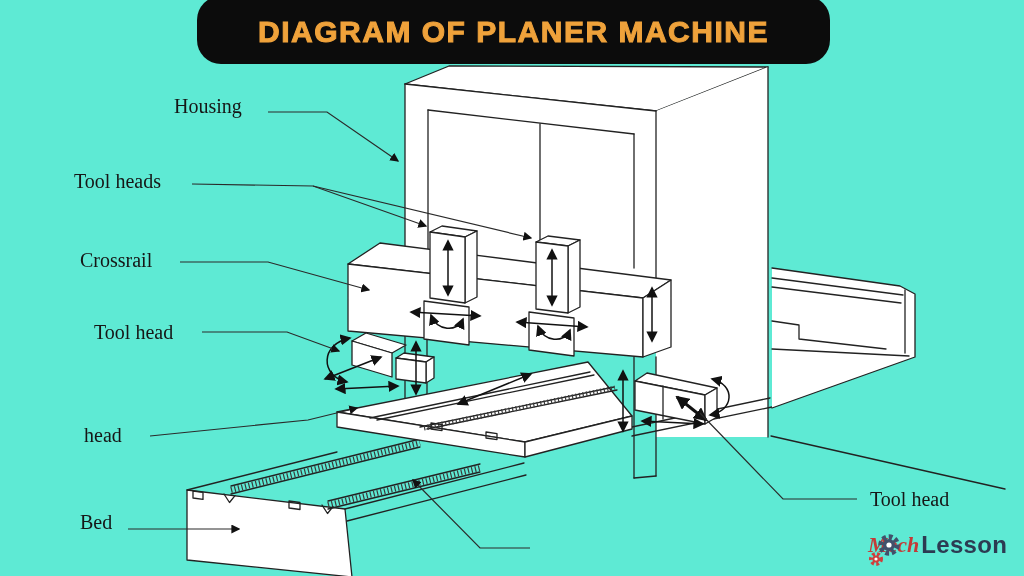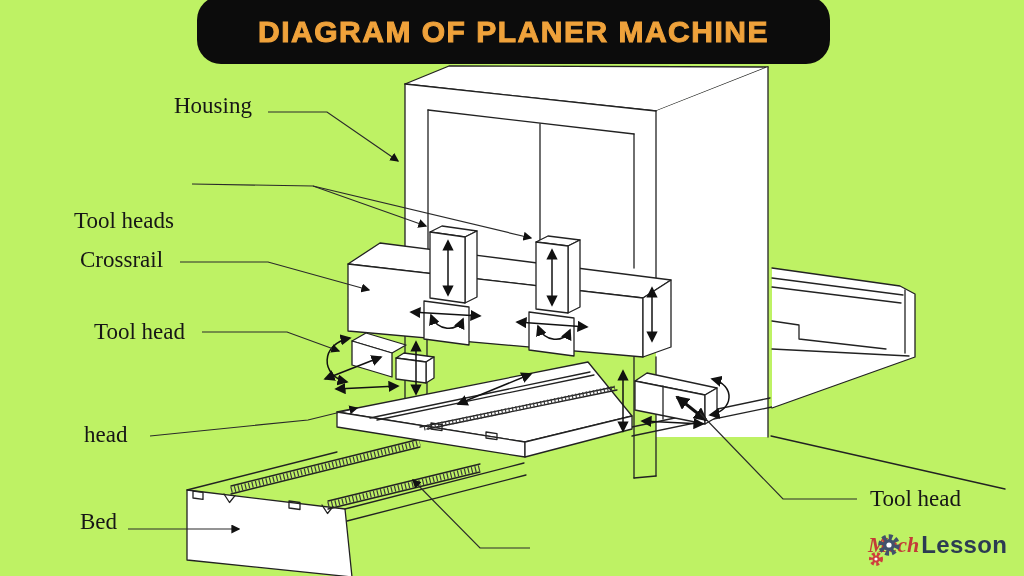--- a/index.html
+++ b/index.html
@@ -1,19 +1,19 @@
 <!DOCTYPE html>
 <html><head>
 <meta charset="utf-8">
 <style>
   html,body{margin:0;padding:0;background:#ffffff;}
-  .stage{position:relative;width:1024px;height:576px;background:#bef264;overflow:hidden;
+  .stage{position:relative;width:1024px;height:576px;background:#5eead4;overflow:hidden;
          font-family:"Liberation Serif", serif;}
   .stage svg{position:absolute;left:0;top:0;}
-  .lbl{position:absolute;color:#161616;font-size:23px;line-height:26px;white-space:nowrap;}
+  .lbl{position:absolute;color:#161616;font-size:20px;line-height:26px;white-space:nowrap;}
   .banner{position:absolute;left:197px;top:-4px;width:633px;height:68px;background:#0c0c0c;
           border-radius:24px;display:flex;align-items:center;justify-content:center;}
   .banner span{font-family:"Liberation Sans", sans-serif;font-weight:bold;font-size:30px;
           letter-spacing:1.5px;color:#EFA23B;-webkit-text-stroke:1px #EFA23B;padding-top:4px;}
   .logo{position:absolute;left:868px;top:531px;display:flex;align-items:center;gap:2px;}
   .logo .mech{font-family:"Liberation Serif", serif;font-style:italic;font-weight:bold;
           font-size:22px;color:#C33B38;}
   .logo .lesson{font-family:"Liberation Sans", sans-serif;font-weight:bold;
           font-size:24px;color:#2C3B52;letter-spacing:0.3px;}
   .ink{stroke:#222222;fill:none;stroke-width:1.3;stroke-linejoin:round;stroke-linecap:round;}
@@ -167,21 +167,21 @@
       <path class="leader" marker-end="url(#ah)" d="M530,548 L480,548 L413,480"></path>
       <path class="leader" d="M700,413 L783,499 L857,499"></path>
     </g>
   </svg>
 
   <div class="banner">
     <span>DIAGRAM OF PLANER MACHINE</span>
   </div>
 
   <div class="lbl" style="left:174px;top:93px;">Housing</div>
-  <div class="lbl" style="left:74px;top:168px;margin-top:40px;">Tool heads</div>
+  <div class="lbl" style="left:74px;top:168px;">Tool heads</div>
   <div class="lbl" style="left:80px;top:247px;">Crossrail</div>
   <div class="lbl" style="left:94px;top:319px;">Tool head</div>
   <div class="lbl" style="left:84px;top:422px;">head</div>
   <div class="lbl" style="left:80px;top:509px;">Bed</div>
   <div class="lbl" style="left:870px;top:486px;">Tool head</div>
 
   <div class="logo">
     <svg width="36" height="38" viewBox="0 0 36 38">
       <circle cx="21" cy="14" r="8" fill="none" stroke="#41516B" stroke-width="5.5" stroke-dasharray="3.6 2.6"></circle>
       <circle cx="21" cy="14" r="6" fill="#41516B"></circle>

